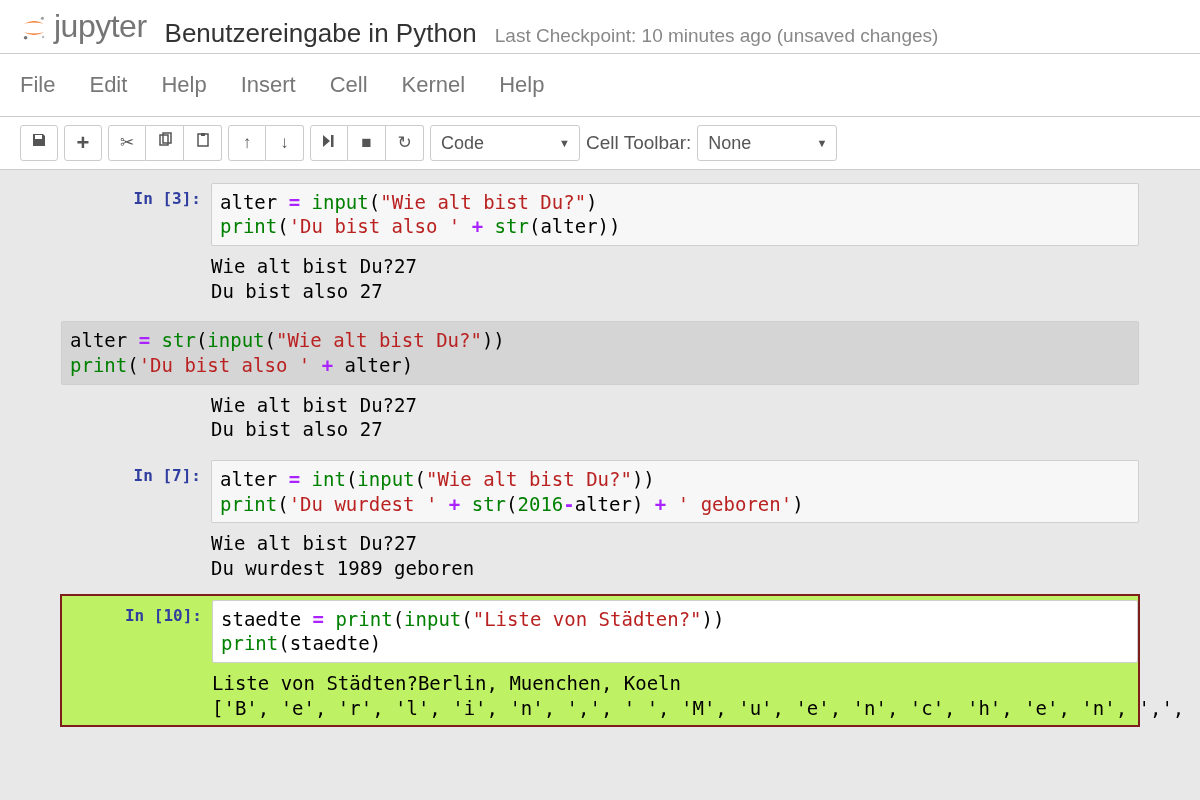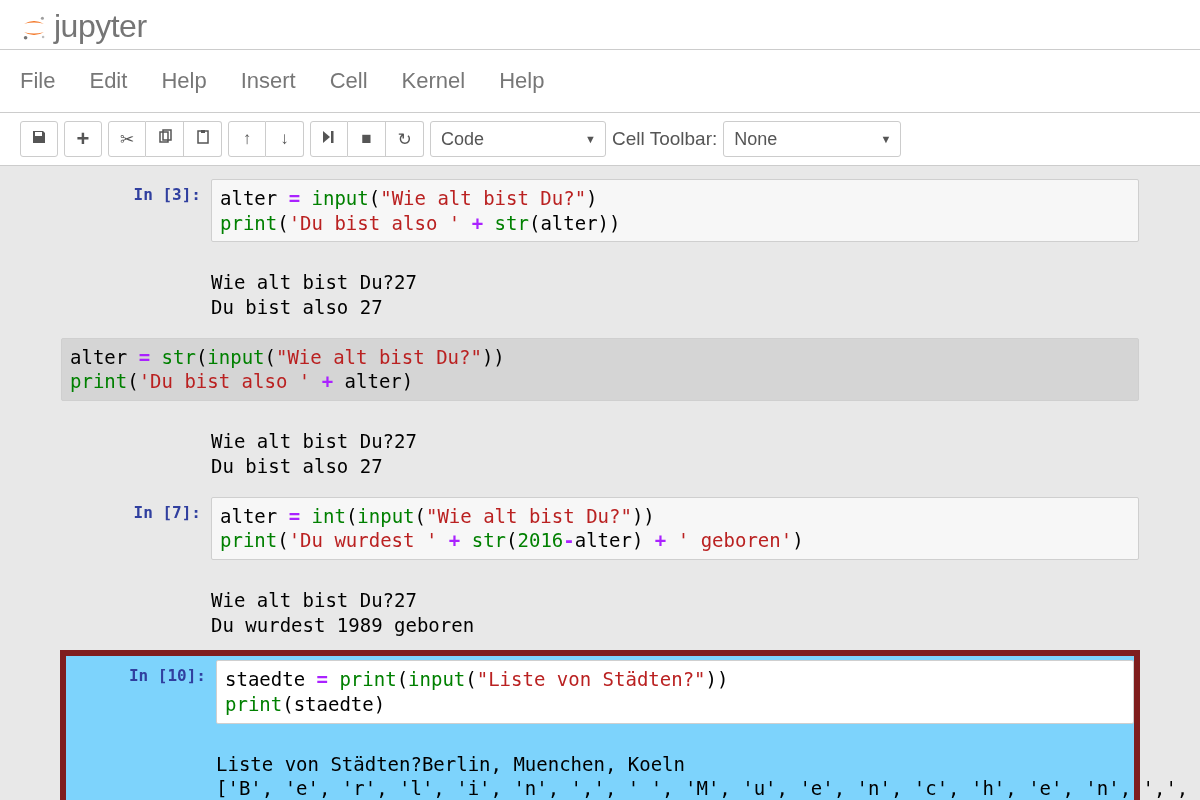--- a/index.html
+++ b/index.html
@@ -108,22 +108,22 @@
   }
   .notebook {
     padding: 8px 0 20px 0;
   }
   .cell-wrap {
     margin: 0 60px 8px 60px;
     border: 1px solid transparent;
     padding: 4px 0;
   }
   .cell-wrap.selected {
-    border: 6px solid #7f1d1d;
-    background: #7dd3fc;
+    border: 2px solid #7f1d1d;
+    background: #bef264;
   }
   .cell {
     display: flex;
   }
   .prompt {
     width: 150px;
     min-width: 150px;
     text-align: right;
     padding: 6px 10px 0 0;
     font-family: monospace;
@@ -142,21 +142,21 @@
     line-height: 1.3;
     white-space: pre;
     overflow: hidden;
   }
   .cell-wrap.selected .code-area {
     background: #fff;
   }
   .cell4 .code-area { background: #d5d5d5; }
   .output-row {
     display: flex;
-    margin-top: 28px;
+    margin-top: 8px;
   }
   .output {
     flex: 1;
     font-family: monospace;
     font-size: 19px;
     line-height: 1.3;
     white-space: pre;
     padding-left: 0;
     color: #000;
   }
@@ -177,20 +177,22 @@
       <svg viewBox="0 0 40 40">
         <path d="M6 14 Q20 6 34 14 Q20 10 6 14 Z" fill="#f37626"></path>
         <path d="M6 26 Q20 34 34 26 Q20 30 6 26 Z" fill="#f37626"></path>
         <circle cx="32" cy="6" r="2.2" fill="#9e9e9e"></circle>
         <circle cx="8" cy="34" r="2.6" fill="#757575"></circle>
         <circle cx="33" cy="33" r="1.8" fill="#bdbdbd"></circle>
       </svg>
     </span>
     <span>jupyter</span>
   </div>
+  <span class="nb-title">Benutzereingabe in Python</span>
+  <span class="checkpoint">Last Checkpoint: 10 minutes ago (unsaved changes)</span>
 </div>
 
 <div class="menubar" id="menubar">
     <span class="menu-item">File</span>
     <span class="menu-item">Edit</span>
     <span class="menu-item">Help</span>
     <span class="menu-item">Insert</span>
     <span class="menu-item">Cell</span>
     <span class="menu-item">Kernel</span>
     <span class="menu-item">Help</span>
@@ -240,27 +242,27 @@
           </svg></span>
       </button>
     <button class="tb-btn">
         <span>■</span>
       </button>
     <button class="tb-btn">
         <span>↻</span>
       </button>
   </div>
   <span class="select-wrap">
-    <select class="tb-select" style="width:176px;">
+    <select class="tb-select" style="width:150px;">
       <option>Code</option>
     </select>
   </span>
   <span class="tb-label">Cell Toolbar:</span>
   <span class="select-wrap">
-    <select class="tb-select" style="width:178px;">
+    <select class="tb-select" style="width:140px;">
       <option>None</option>
     </select>
   </span>
 </div>
 
 <div class="notebook" id="notebook">
     <div class="cell-wrap">
       <div class="cell">
         <div class="prompt">In [3]:</div>
         <div class="code-area"><span class="nm">alter </span><span class="op">=</span><span class="nm"> </span><span class="fn">input</span><span class="punc">(</span><span class="st">"Wie alt bist Du?"</span><span class="punc">)</span><span class="nm">

